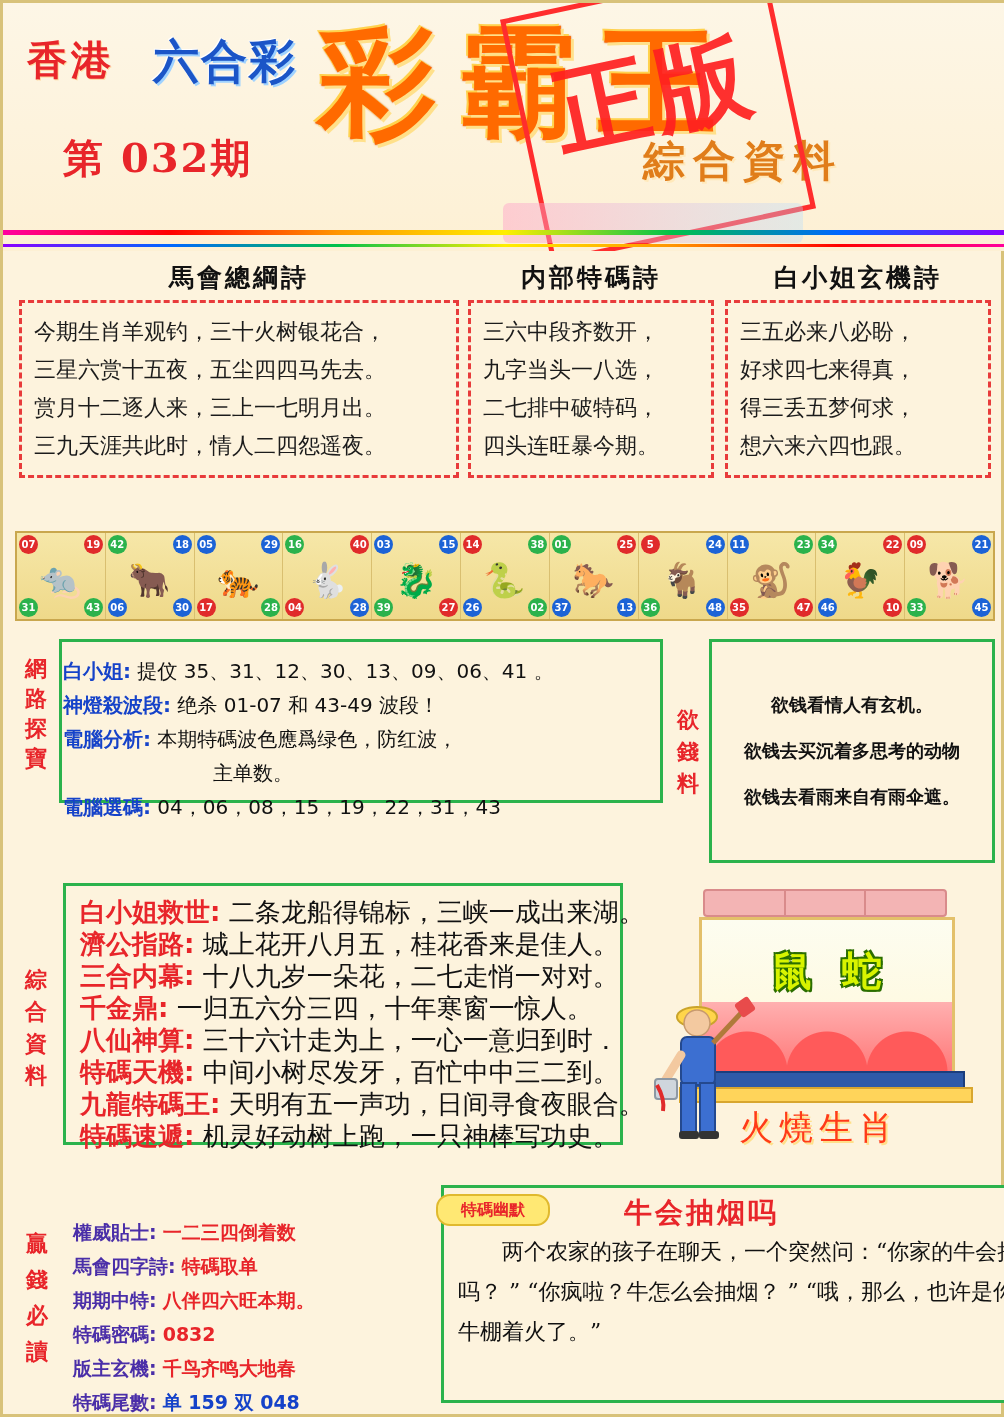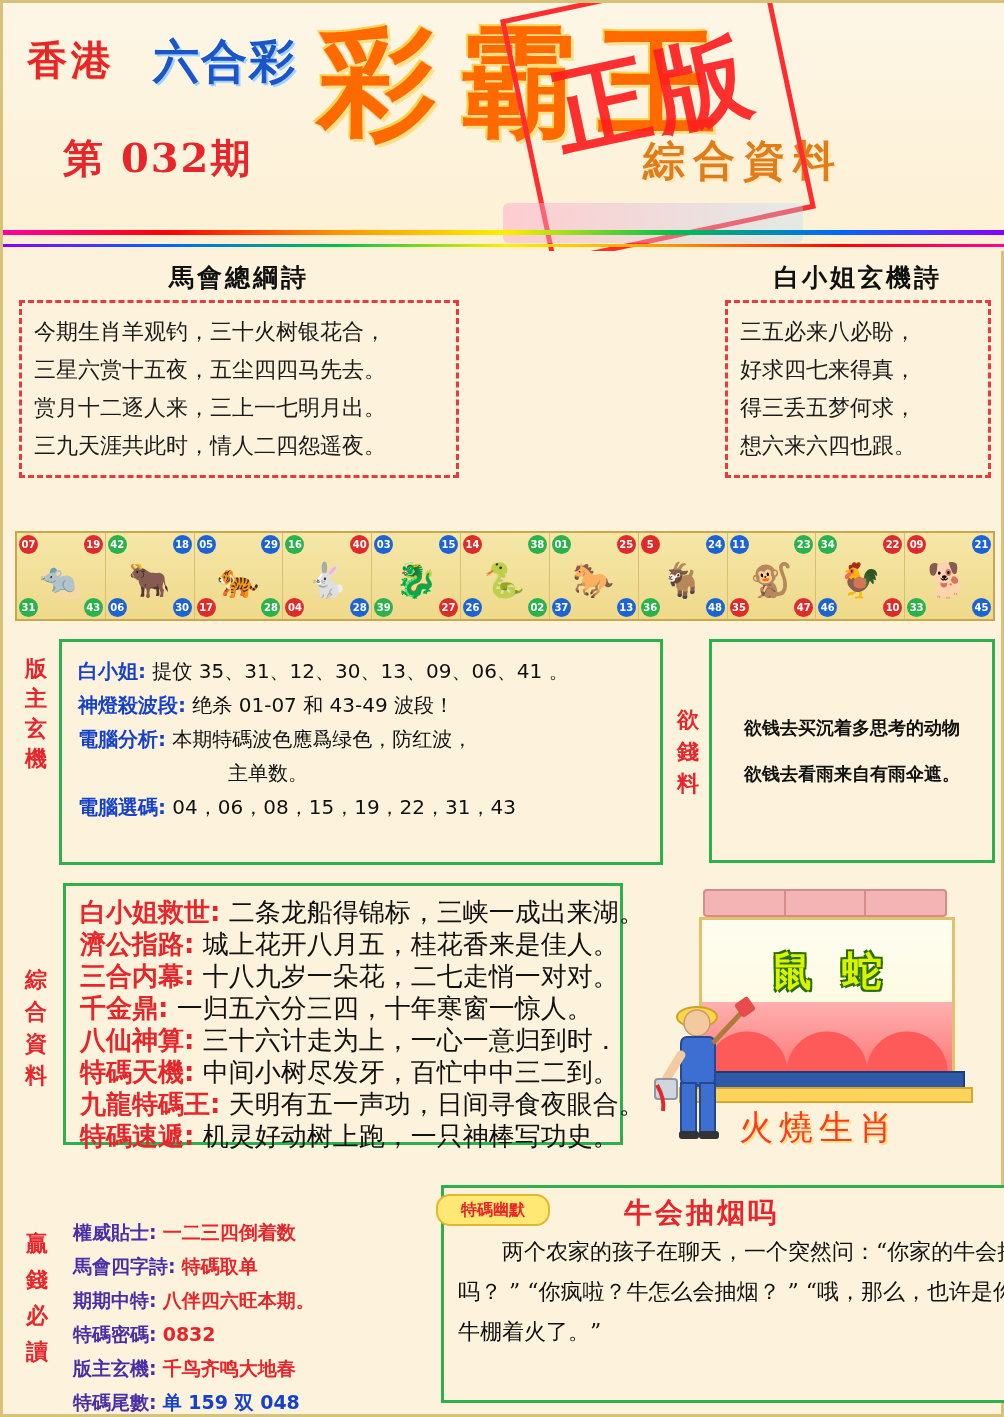--- a/index.html
+++ b/index.html
@@ -138,23 +138,23 @@
   .z-bl{left:2px;bottom:2px;}
   .z-br{right:2px;bottom:2px;}
   
   .net-label{
     position:absolute;left:16px;top:650px;width:34px;
     font-size:22px;font-weight:bold;color:#e8252a;
     font-family:"DejaVu Serif","Liberation Serif",serif;
     line-height:30px;text-align:center;
   }
   .net-box{
-    position:absolute;left:56px;top:636px;width:604px;height:226px;
+    position:absolute;left:56px;top:636px;width:604px;height:164px;
     border:3px solid #2bb24c;background:#fdf3dd;box-sizing:border-box;
-    padding:12px 16px;
+    padding:12px 1px;
   }
   .net-line{font-size:20px;line-height:34px;color:#111;white-space:nowrap;}
   .net-k{color:#1542c9;font-weight:bold;}
   .net-k2{color:#111;}
   .money-label{
     position:absolute;left:668px;top:700px;width:34px;
     font-size:22px;font-weight:bold;color:#e8252a;
     font-family:"DejaVu Serif","Liberation Serif",serif;
     line-height:32px;text-align:center;
   }
@@ -284,20 +284,29 @@
   <div class="poem-row">
     <div class="col1">
       <div class="poem-title">馬會總綱詩</div>
       <div class="poem-box">
         <div class="poem-line">今期生肖羊观钓，三十火树银花合，</div>
         <div class="poem-line">三星六赏十五夜，五尘四四马先去。</div>
         <div class="poem-line">赏月十二逐人来，三上一七明月出。</div>
         <div class="poem-line">三九天涯共此时，情人二四怨遥夜。</div>
       </div>
     </div>
+    <div class="col2">
+      <div class="poem-title">内部特碼詩</div>
+      <div class="poem-box">
+        <div class="poem-line">三六中段齐数开，</div>
+        <div class="poem-line">九字当头一八选，</div>
+        <div class="poem-line">二七排中破特码，</div>
+        <div class="poem-line">四头连旺暴今期。</div>
+      </div>
+    </div>
     <div class="col3">
       <div class="poem-title">白小姐玄機詩</div>
       <div class="poem-box">
         <div class="poem-line">三五必来八必盼，</div>
         <div class="poem-line">好求四七来得真，</div>
         <div class="poem-line">得三丢五梦何求，</div>
         <div class="poem-line">想六来六四也跟。</div>
       </div>
     </div>
   </div>
@@ -375,21 +384,21 @@
       </div>
       <div class="z-cell">
         <div class="z-num z-tl" style="background:#e02b2b">09</div>
         <div class="z-num z-tr" style="background:#1c63d6">21</div>
         <div class="z-num z-bl" style="background:#2bb24c">33</div>
         <div class="z-num z-br" style="background:#1c63d6">45</div>
         <div class="z-animal">🐕</div>
       </div>
     </div>
 
-  <div class="net-label">版主玄機</div>
+  <div class="net-label">網路探寶</div>
   <div class="net-box">
     <div class="net-line">
       <span class="net-k">白小姐:</span>
       <span class="net-k2">提伩 35、31、12、30、13、09、06、41 。</span>
     </div>
     <div class="net-line">
       <span class="net-k">神燈殺波段:</span>
       <span class="net-k2">绝杀 01-07 和 43-49 波段！</span>
     </div>
     <div class="net-line">
@@ -400,20 +409,21 @@
       <span class="net-k2">主单数。</span>
     </div>
     <div class="net-line">
       <span class="net-k">電腦選碼:</span>
       <span class="net-k2">04，06，08，15，19，22，31，43</span>
     </div>
   </div>
 
   <div class="money-label">欲錢料</div>
   <div class="money-box">
+    <div class="money-line">欲钱看情人有玄机。</div>
     <div class="money-line">欲钱去买沉着多思考的动物</div>
     <div class="money-line">欲钱去看雨来自有雨伞遮。</div>
   </div>
 
   <div class="comp-label">綜合資料</div>
   <div class="comp-box" id="comp-box">
       <div class="comp-row"><span class="comp-name">白小姐救世:</span> <span class="comp-text">二条龙船得锦标，三峡一成出来湖。</span></div>
       <div class="comp-row"><span class="comp-name">濟公指路:</span> <span class="comp-text">城上花开八月五，桂花香来是佳人。</span></div>
       <div class="comp-row"><span class="comp-name">三合内幕:</span> <span class="comp-text">十八九岁一朵花，二七走悄一对对。</span></div>
       <div class="comp-row"><span class="comp-name">千金鼎:</span> <span class="comp-text">一归五六分三四，十年寒窗一惊人。</span></div>

